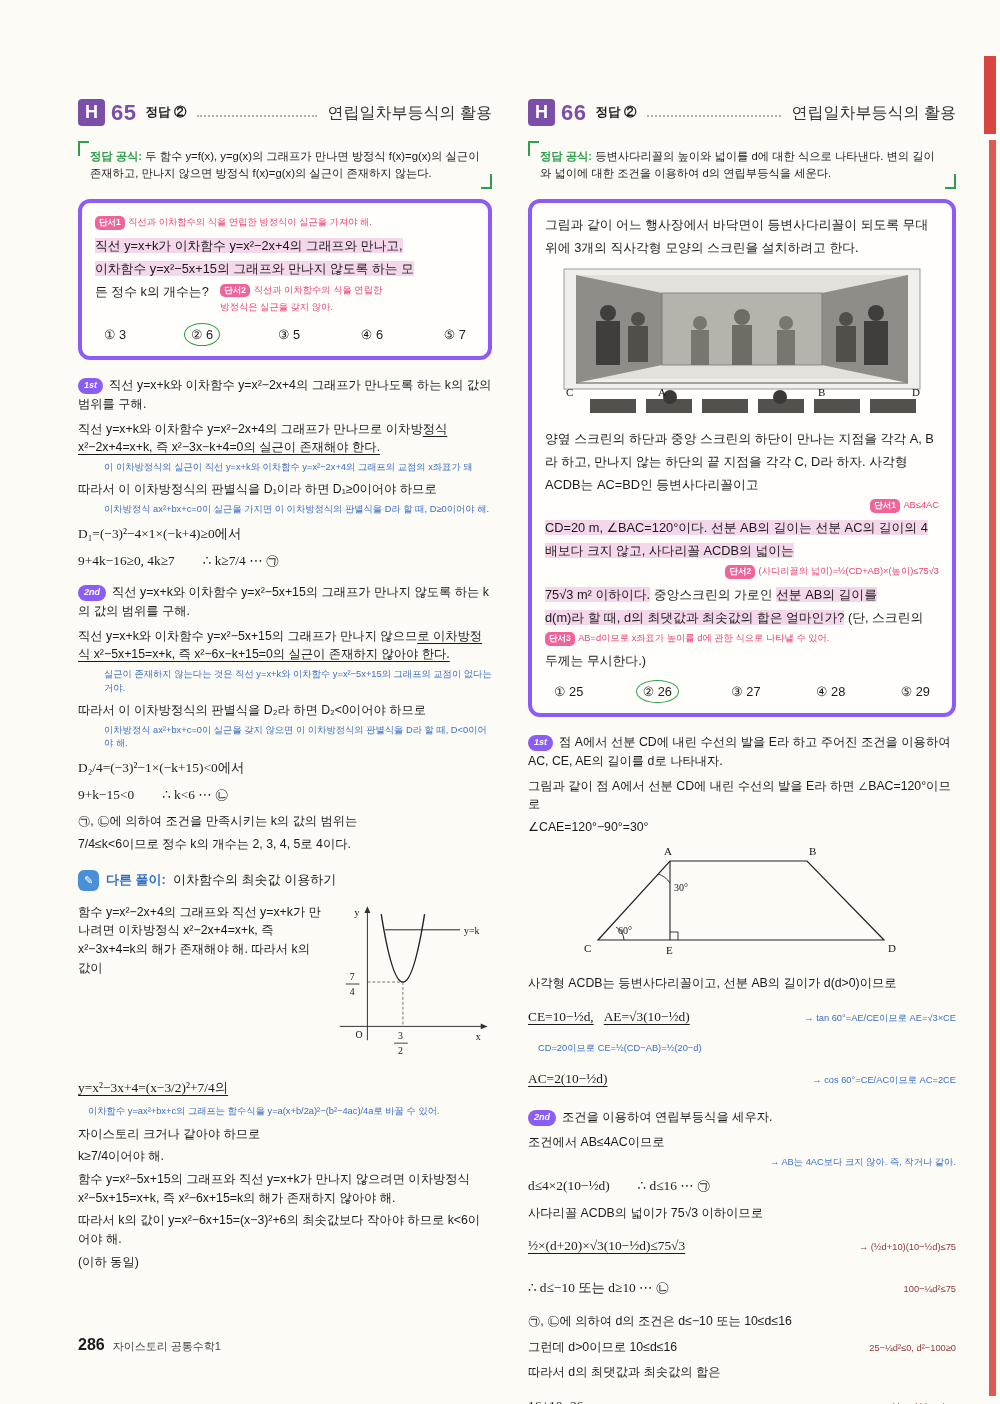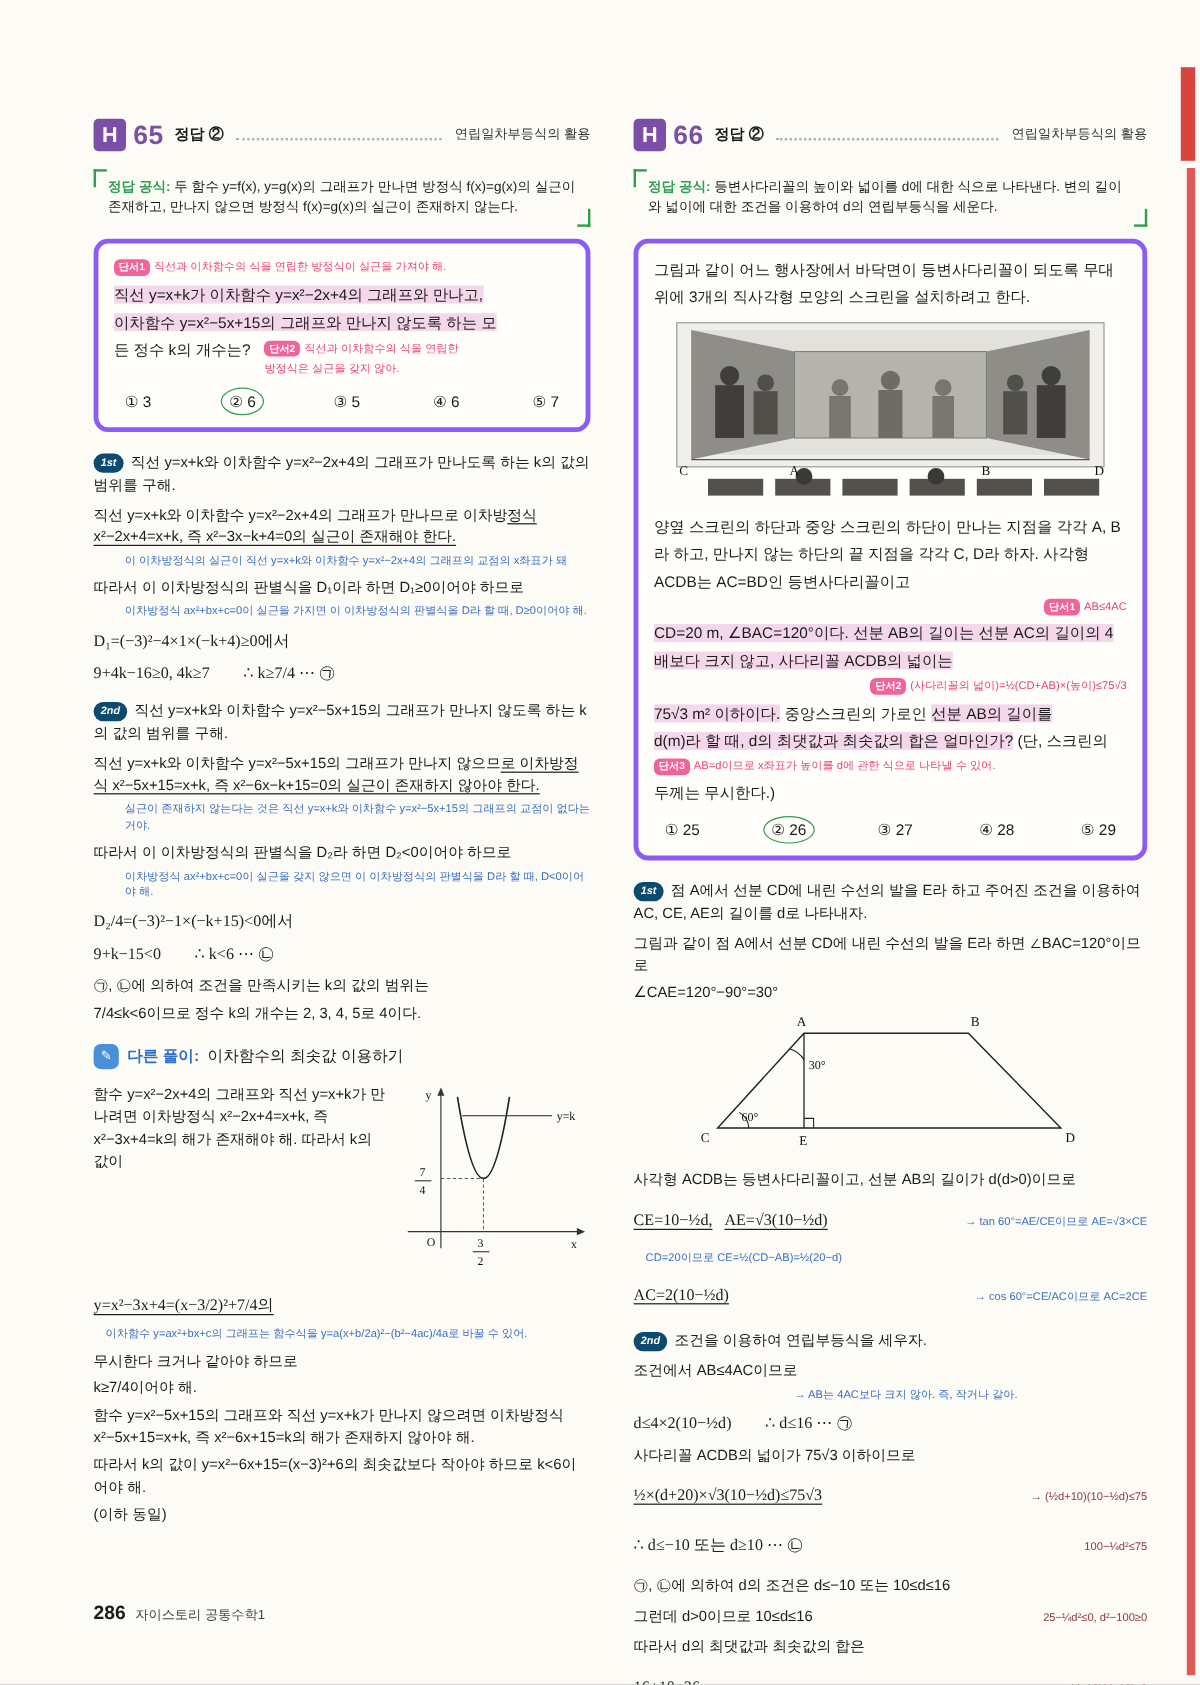--- a/index.html
+++ b/index.html
@@ -14,21 +14,21 @@
   .col-l { width:414px; }
   .col-r { width:428px; }
 
   
   .sec-hdr { display:flex; align-items:center; gap:6px; margin-bottom:12px; }
   .hbadge { background:#7b4fa8; color:#fff; font-weight:700; font-size:18px; line-height:1;
             padding:4px 7px 5px; border-radius:4px; }
   .hnum { color:#7b4fa8; font-weight:700; font-size:22px; letter-spacing:.5px; }
   .hans { font-weight:700; font-size:12.5px; margin-left:3px; white-space:nowrap; }
   .leader { flex:1; border-bottom:2px dotted #b0b0b0; height:8px; margin:0 5px; }
-  .htopic { font-size:11px; color:#333; white-space:nowrap; }
+  .htopic { font-size:16px; color:#333; white-space:nowrap; }
 
   
   .fbox { position:relative; padding:7px 12px; font-size:11.3px; line-height:1.5; margin-bottom:10px; }
   .fbox::before { content:""; position:absolute; left:0; top:0; width:9px; height:13px;
                   border-left:2px solid #2f9e4f; border-top:2px solid #2f9e4f; }
   .fbox::after { content:""; position:absolute; right:0; bottom:0; width:9px; height:13px;
                  border-right:2px solid #2f9e4f; border-bottom:2px solid #2f9e4f; }
   .flabel { color:#2f9e4f; font-weight:700; }
 
   
@@ -39,21 +39,21 @@
   .clueline { line-height:1.4; margin-bottom:3px; }
   .clueline.right { text-align:right; }
   .ptext { font-size:12.8px; line-height:1.8; }
   .hl { background:#f4d7ea; }
   .inline-clue { display:inline-block; vertical-align:top; width:170px; line-height:1.35; margin-left:8px; }
   .choices { display:flex; justify-content:space-between; margin-top:10px; font-size:12.8px; padding:0 6px;gap:27px; }
   .choice { padding:0 3px; }
   .choice.sel { border:1.6px solid #2f9e4f; border-radius:50%; padding:1px 6px; margin:-2px 0; }
 
   
-  .stb { background:#0c4a6e; color:#fff; font-size:9px; font-weight:700; font-style:italic;
+  .stb { background:#8b5cf6; color:#fff; font-size:9px; font-weight:700; font-style:italic;
          padding:1.5px 6px; border-radius:8px; margin-right:6px; display:inline-block; line-height:1.5;
          vertical-align:1px;text-align:center; }
   .sthd { margin:12px 0 6px; }
   .para { margin:4px 0; }
   .bn { color:#3a6fc4; font-size:9.3px; line-height:1.45; margin:1px 0 6px 26px; }
   .bn.tight { margin-left:10px; }
   .eq { font-family:"Liberation Serif", serif; font-size:13.4px; margin:7px 0; }
   .tail { margin-left:28px; }
   .u { text-decoration:underline; text-underline-offset:3px; }
   .eqrow { display:flex; align-items:baseline; gap:10px; margin:7px 0; }
@@ -179,21 +179,21 @@
           <text x="22" y="81" class="small">7</text>
           <line x1="18" y1="85" x2="32" y2="85" stroke="#111" stroke-width="0.8"></line>
           <text x="22" y="96" class="small">4</text>
           <text x="71" y="141" class="small">3</text>
           <line x1="67" y1="145" x2="81" y2="145" stroke="#111" stroke-width="0.8"></line>
           <text x="71" y="156" class="small">2</text>
         </svg>
       </div>
       <div class="eq u">y=x²−3x+4=(x−3/2)²+7/4의</div>
       <div class="bn tight">이차함수 y=ax²+bx+c의 그래프는 함수식을 y=a(x+b/2a)²−(b²−4ac)/4a로 바꿀 수 있어.</div>
-      <div class="para">무시한다 크거나 같아야 하므로</div>
+      <div class="para">자이스토리 크거나 같아야 하므로</div>
       <div class="para">k≥7/4이어야 해.</div>
       <div class="para">함수 y=x²−5x+15의 그래프와 직선 y=x+k가 만나지 않으려면 이차방정식 x²−5x+15=x+k, 즉 x²−6x+15=k의 해가 존재하지 않아야 해.</div>
       <div class="para">따라서 k의 값이 y=x²−6x+15=(x−3)²+6의 최솟값보다 작아야 하므로 k&lt;6이어야 해.</div>
       <div class="para">(이하 동일)</div>
     </div>
 
     <div class="col col-r">
 
       <div class="sec-hdr">
         <span class="hbadge">H</span>
@@ -310,21 +310,21 @@
       <div class="bn tight">CD=20이므로 CE=½(CD−AB)=½(20−d)</div>
       <div class="eqrow">
         <span class="eq u">AC=2(10−½d)</span>
         <span class="eqnote">→ cos 60°=CE/AC이므로 AC=2CE</span>
       </div>
 
       <div class="sthd">
         <span class="stb">2nd</span><span>조건을 이용하여 연립부등식을 세우자.</span>
       </div>
       <div class="para">조건에서 AB≤4AC이므로</div>
-      <div class="bn" style="text-align:center">→ AB는 4AC보다 크지 않아. 즉, 작거나 같아.</div>
+      <div class="bn" style="text-align:right">→ AB는 4AC보다 크지 않아. 즉, 작거나 같아.</div>
       <div class="eq">
         <span>d≤4×2(10−½d)</span><span class="tail">∴ d≤16 ⋯ ㉠</span>
       </div>
       <div class="para">사다리꼴 ACDB의 넓이가 75√3 이하이므로</div>
       <div class="eqrow">
         <span class="eq u">½×(d+20)×√3(10−½d)≤75√3</span>
         <span class="rn">→ (½d+10)(10−½d)≤75</span>
       </div>
       <div class="eqrow">
         <span class="eq">∴ d≤−10 또는 d≥10 ⋯ ㉡</span>

